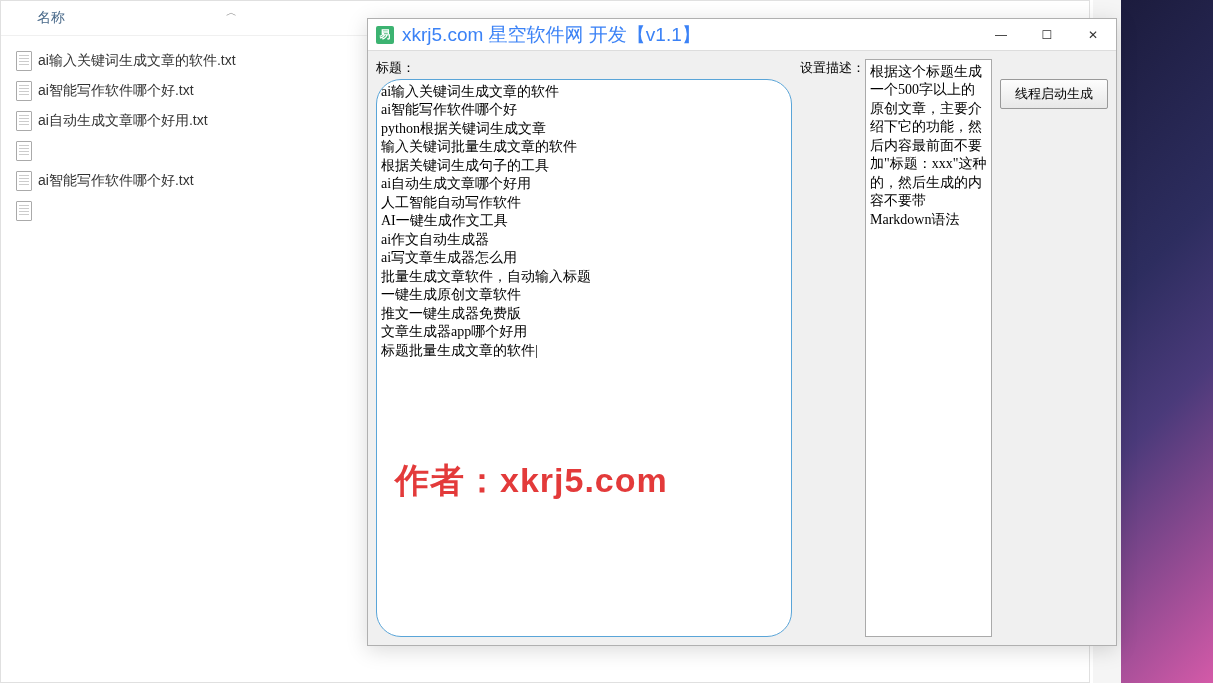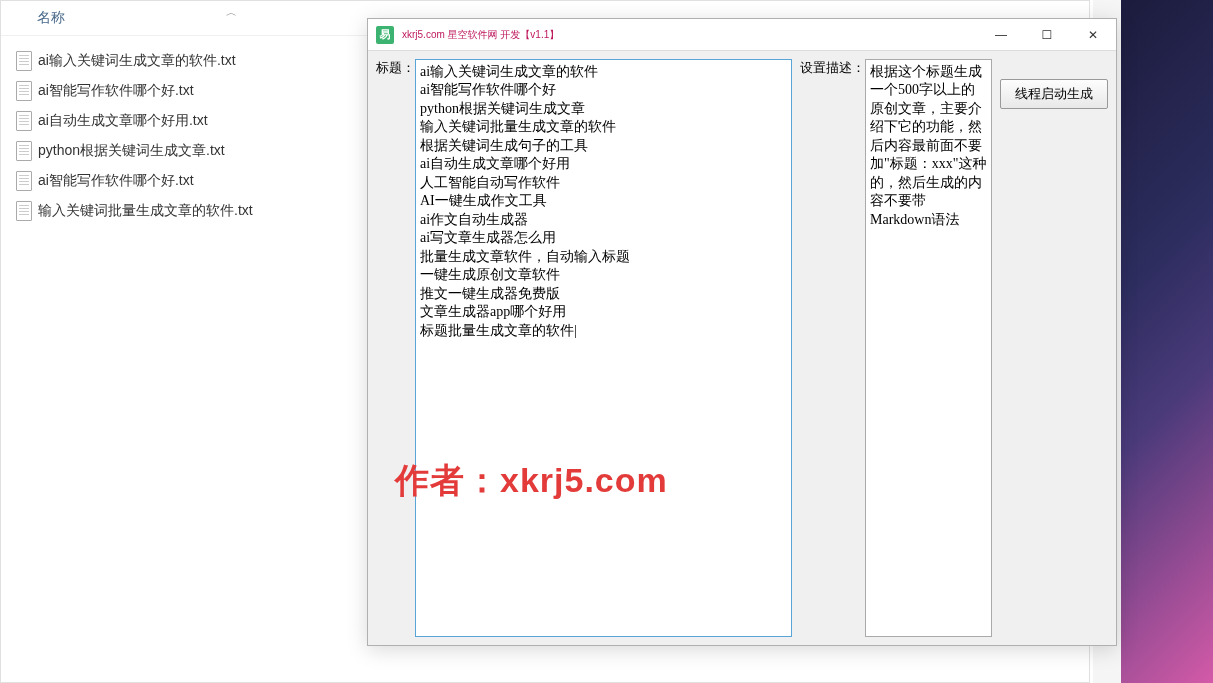--- a/index.html
+++ b/index.html
@@ -91,22 +91,22 @@
       border-radius: 2px;
       display: flex;
       align-items: center;
       justify-content: center;
       color: #fff;
       font-size: 11px;
       font-weight: bold;
     }
     .window-title {
       flex: 1;
-      font-size: 10px;
-      color: #be185d;
+      font-size: 19px;
+      color: #3b82f6;
     }
     .window-controls {
       display: flex;
     }
     .win-btn {
       width: 46px;
       height: 32px;
       display: flex;
       align-items: center;
       justify-content: center;
@@ -116,21 +116,21 @@
     }
     .app-body {
       display: flex;
       padding: 8px;
       gap: 8px;
       height: calc(100% - 32px);
     }
     .col-left {
       flex: 1;
       display: flex;
-      flex-direction: row;
+      flex-direction: column;
     }
     .col-right {
       width: 192px;
       display: flex;
       flex-direction: row;
     }
     .col-btn {
       width: 108px;
       padding-top: 20px;
     }
@@ -213,47 +213,45 @@
     <div class="file-item">
       <div class="file-icon"></div>
       <span class="file-name">ai智能写作软件哪个好.txt</span>
     </div>
     <div class="file-item">
       <div class="file-icon"></div>
       <span class="file-name">ai自动生成文章哪个好用.txt</span>
     </div>
     <div class="file-item">
       <div class="file-icon"></div>
-      <span class="file-name">python根据关键词生成文章.txt</span>
     </div>
     <div class="file-item">
       <div class="file-icon"></div>
       <span class="file-name">ai智能写作软件哪个好.txt</span>
     </div>
     <div class="file-item">
       <div class="file-icon"></div>
-      <span class="file-name">输入关键词批量生成文章的软件.txt</span>
     </div>
   </div>
 </div>
 
 <div class="app-window">
   <div class="titlebar">
     <div class="app-icon">易</div>
     <div class="window-title">xkrj5.com 星空软件网 开发【v1.1】</div>
     <div class="window-controls">
       <div class="win-btn">—</div>
       <div class="win-btn">☐</div>
       <div class="win-btn win-close">✕</div>
     </div>
   </div>
   <div class="app-body">
     <div class="col-left">
       <div class="field-label">标题：</div>
-      <textarea class="textarea" style="position: relative;">ai输入关键词生成文章的软件
+      <textarea class="textarea" style="position: relative; border-radius: 25px;">ai输入关键词生成文章的软件
 ai智能写作软件哪个好
 python根据关键词生成文章
 输入关键词批量生成文章的软件
 根据关键词生成句子的工具
 ai自动生成文章哪个好用
 人工智能自动写作软件
 AI一键生成作文工具
 ai作文自动生成器
 ai写文章生成器怎么用
 批量生成文章软件，自动输入标题

